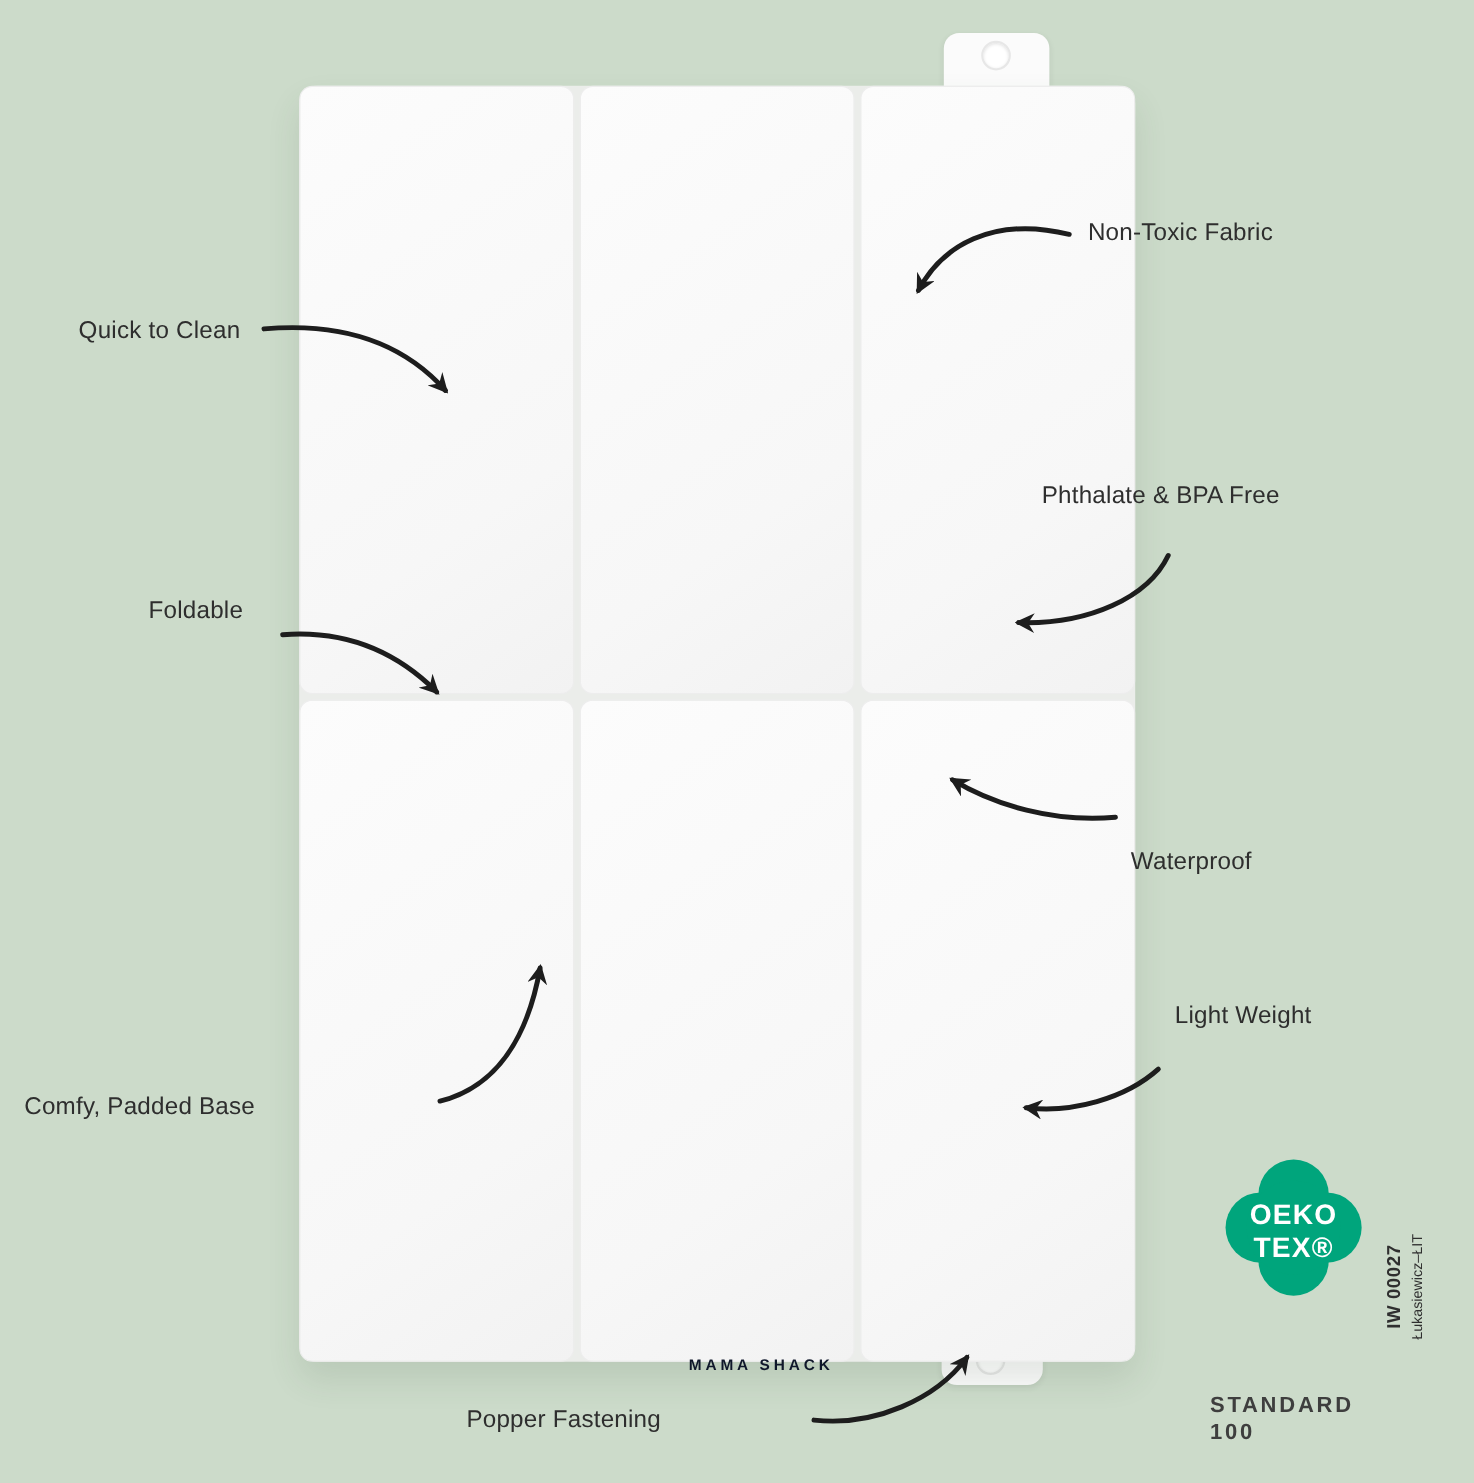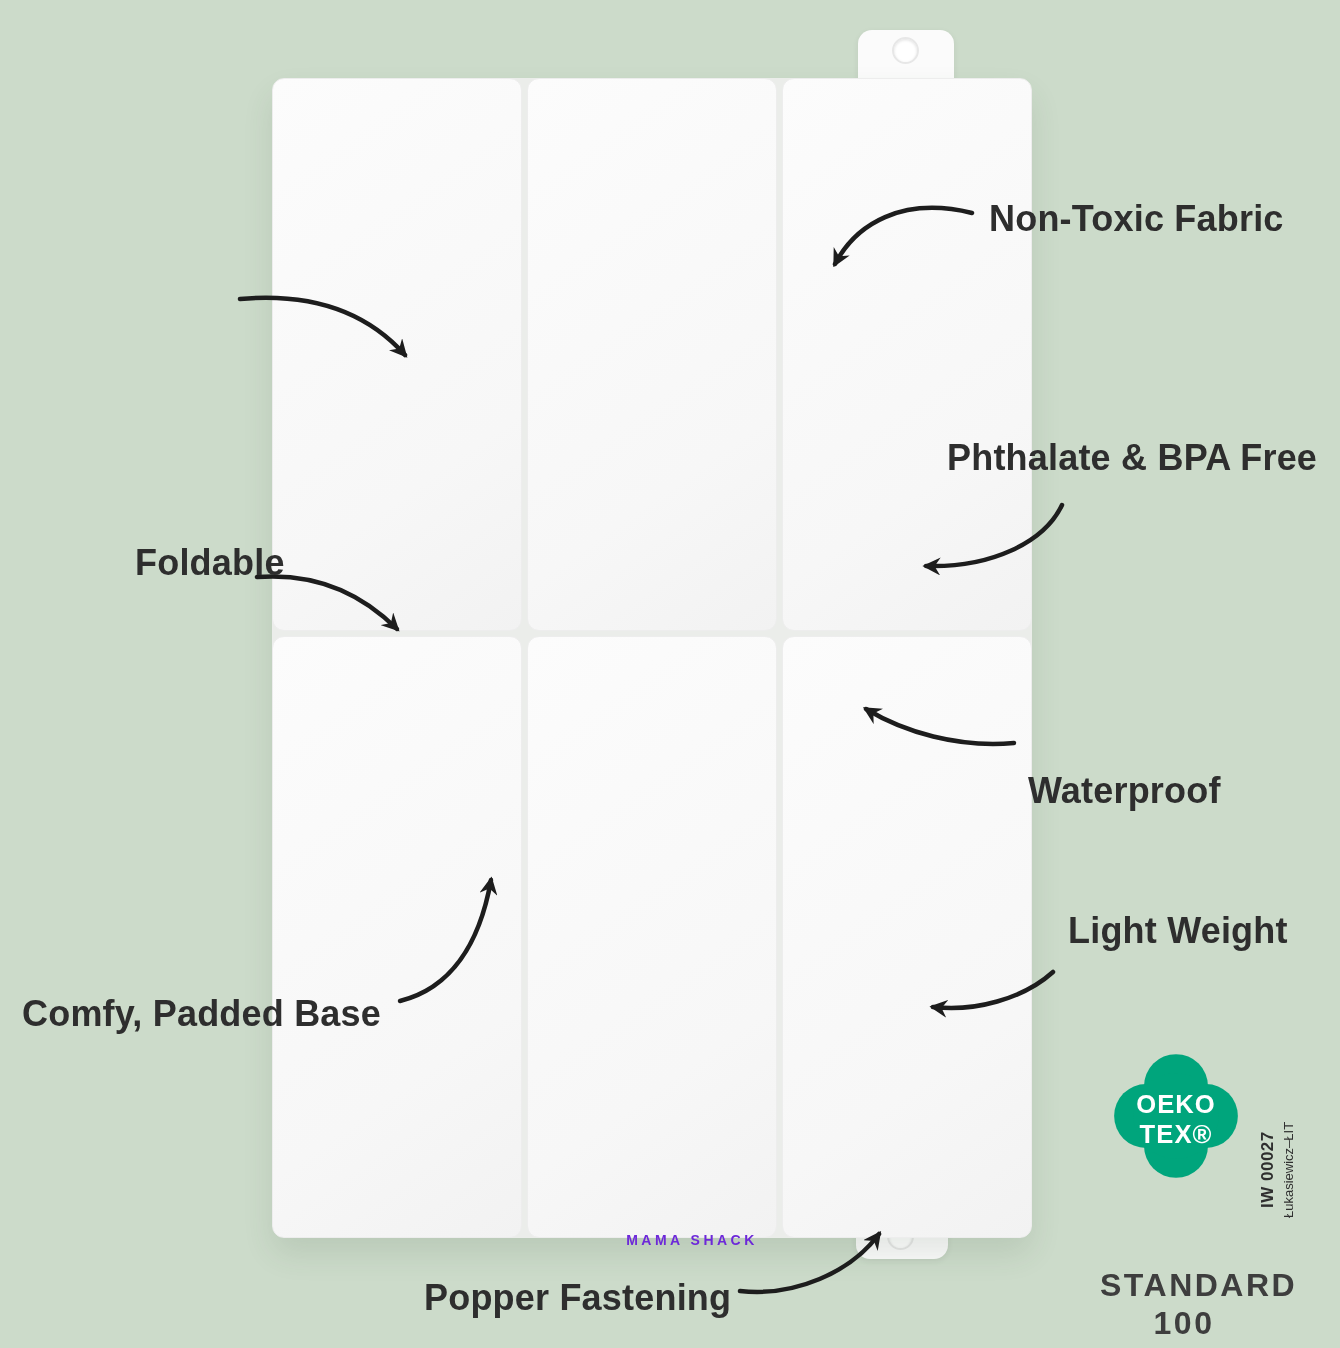--- a/index.html
+++ b/index.html
@@ -38,21 +38,21 @@
     border-radius:12px;
   }
   .brand{
     position:absolute;
     left:592px; bottom:100px;
     width:200px;
     text-align:center;
     font-size:14px;
     font-weight:600;
     letter-spacing:3.5px;
-    color:#6d28d9;
+    color:#0f172a;
   }
 
   
   .tab{
     position:absolute;
     background:#fbfbfb;
     z-index:1;
     box-shadow:0 2px 6px rgba(0,0,0,.07);
   }
   .tab-top{ left:858px; top:30px; width:96px; height:70px; border-radius:14px 14px 0 0;}
@@ -63,22 +63,22 @@
     background:#ffffff;
     border:2px solid #e7e7e7;
     box-shadow:inset 0 1px 3px rgba(0,0,0,.12);
   }
   .tab-top .popper{ left:34px; top:7px;}
   .tab-bottom .popper{ left:31px; top:38px;}
 
   
   .label{
     position:absolute;
-    font-size:36px;
-    font-weight:700;
+    font-size:22px;
+    font-weight:400;
     letter-spacing:.2px;
     color:var(--text);
     z-index:4;
     white-space:nowrap;
   }
   .lbl-wipeable{left:4px; top:283px; width:282px; text-align:center; line-height:1.55; white-space:normal;}
   .lbl-nontoxic{left:989px; top:198px;}
   .lbl-phthalate{left:947px; top:437px;text-align:center;}
   .lbl-foldable{left:88px; top:542px;margin-left:47px;}
   .lbl-waterproof{left:1028px; top:770px;}
@@ -108,22 +108,22 @@
   .badge-side span{
     writing-mode:vertical-rl;
     transform:rotate(180deg);
     color:#2f2f2f;
     text-align:center;
   }
   .cert-id{font-size:17px;font-weight:700;letter-spacing:.5px;}
   .institute{font-size:13px;font-weight:500;}
   .standard{
     position:absolute; left:1100px; top:1266px; width:168px;
-    text-align:center; z-index:4;
-    font-size:32px; font-weight:700; letter-spacing:2.5px;
+    text-align:left; z-index:4;
+    font-size:20px; font-weight:700; letter-spacing:2.5px;
     color:#3e3e3e; line-height:1.2;
   }
 </style>
 </head>
 <body>
 
 <div class="mat">
   <div class="panel"></div>
   <div class="panel"></div>
   <div class="panel"></div>
@@ -135,20 +135,21 @@
 <div class="tab tab-top">
   <div class="popper"></div>
 </div>
 <div class="tab tab-bottom">
   <div class="popper"></div>
 </div>
 
 <div class="brand" style="z-index:4;">MAMA SHACK</div>
 
 <div class="label lbl-wipeable">
+  <div>Quick to Clean</div>
 </div>
 <div class="label lbl-nontoxic">Non-Toxic Fabric</div>
 <div class="label lbl-phthalate">Phthalate &amp; BPA Free</div>
 <div class="label lbl-foldable">Foldable</div>
 <div class="label lbl-waterproof">Waterproof</div>
 <div class="label lbl-comfy">Comfy, Padded Base</div>
 <div class="label lbl-light">Light Weight</div>
 <div class="label lbl-popper">Popper Fastening</div>
 
 <svg class="arrows" viewBox="0 0 1340 1348" aria-hidden="true">

